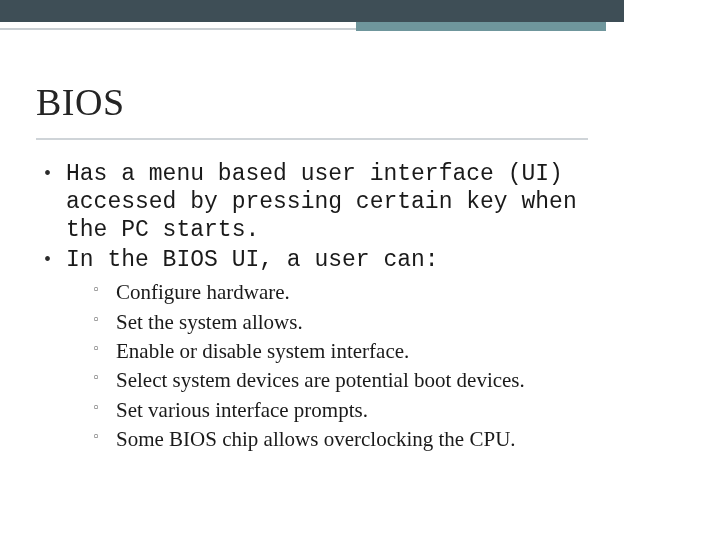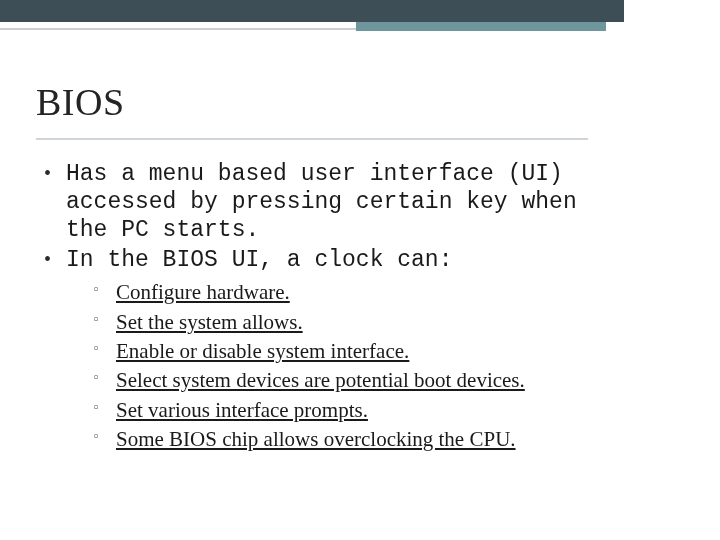--- a/index.html
+++ b/index.html
@@ -92,21 +92,20 @@
   .lvl2 .sq {
     width: 22px;
     flex: 0 0 22px;
     font-size: 12px;
     line-height: 1.9;
     color: #444;
   }
   .lvl2 .txt {
     flex: 1;
     font-family: Georgia, "Times New Roman", serif;
-    text-decoration: underline;
   }
 </style>
 </head>
 <body>
 
 <div class="slide">
 
   <div class="top-bar"></div>
   <div class="accent-row">
     <div class="accent-thin-left"></div>
@@ -120,21 +119,21 @@
 
   <div class="body">
 
     <div class="lvl1">
       <div class="dot">•</div>
       <div class="txt">Has a menu based user interface (UI) accessed by pressing certain key when the PC starts.</div>
     </div>
 
     <div class="lvl1">
       <div class="dot">•</div>
-      <div class="txt">In the BIOS UI, a clock can:</div>
+      <div class="txt">In the BIOS UI, a user can:</div>
     </div>
 
     <div class="sublist">
       <div class="lvl2">
         <div class="sq">▫</div>
         <div class="txt">Configure hardware.</div>
       </div>
       <div class="lvl2">
         <div class="sq">▫</div>
         <div class="txt">Set the system allows.</div>

